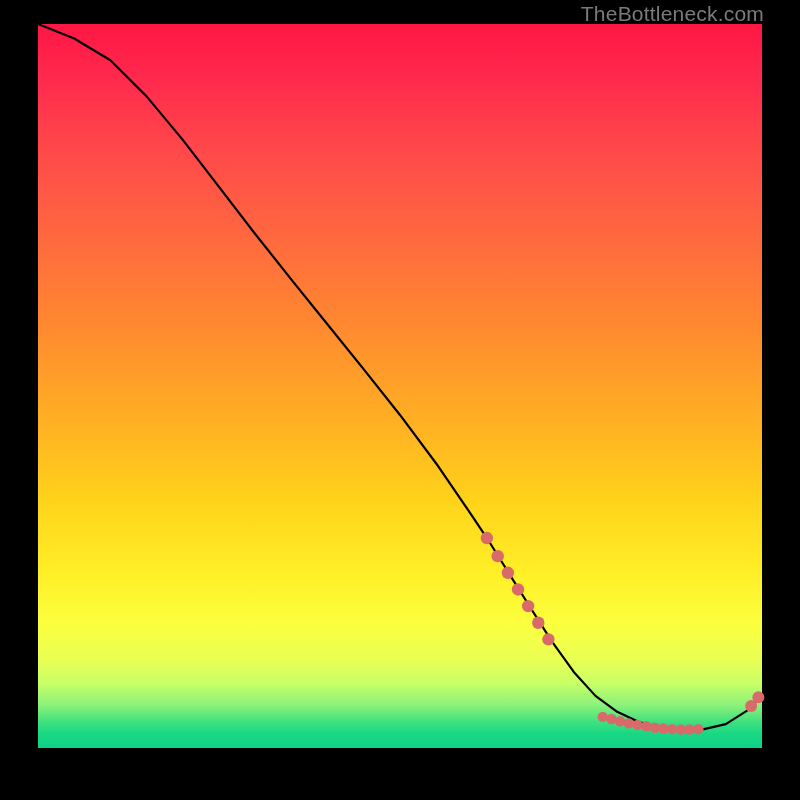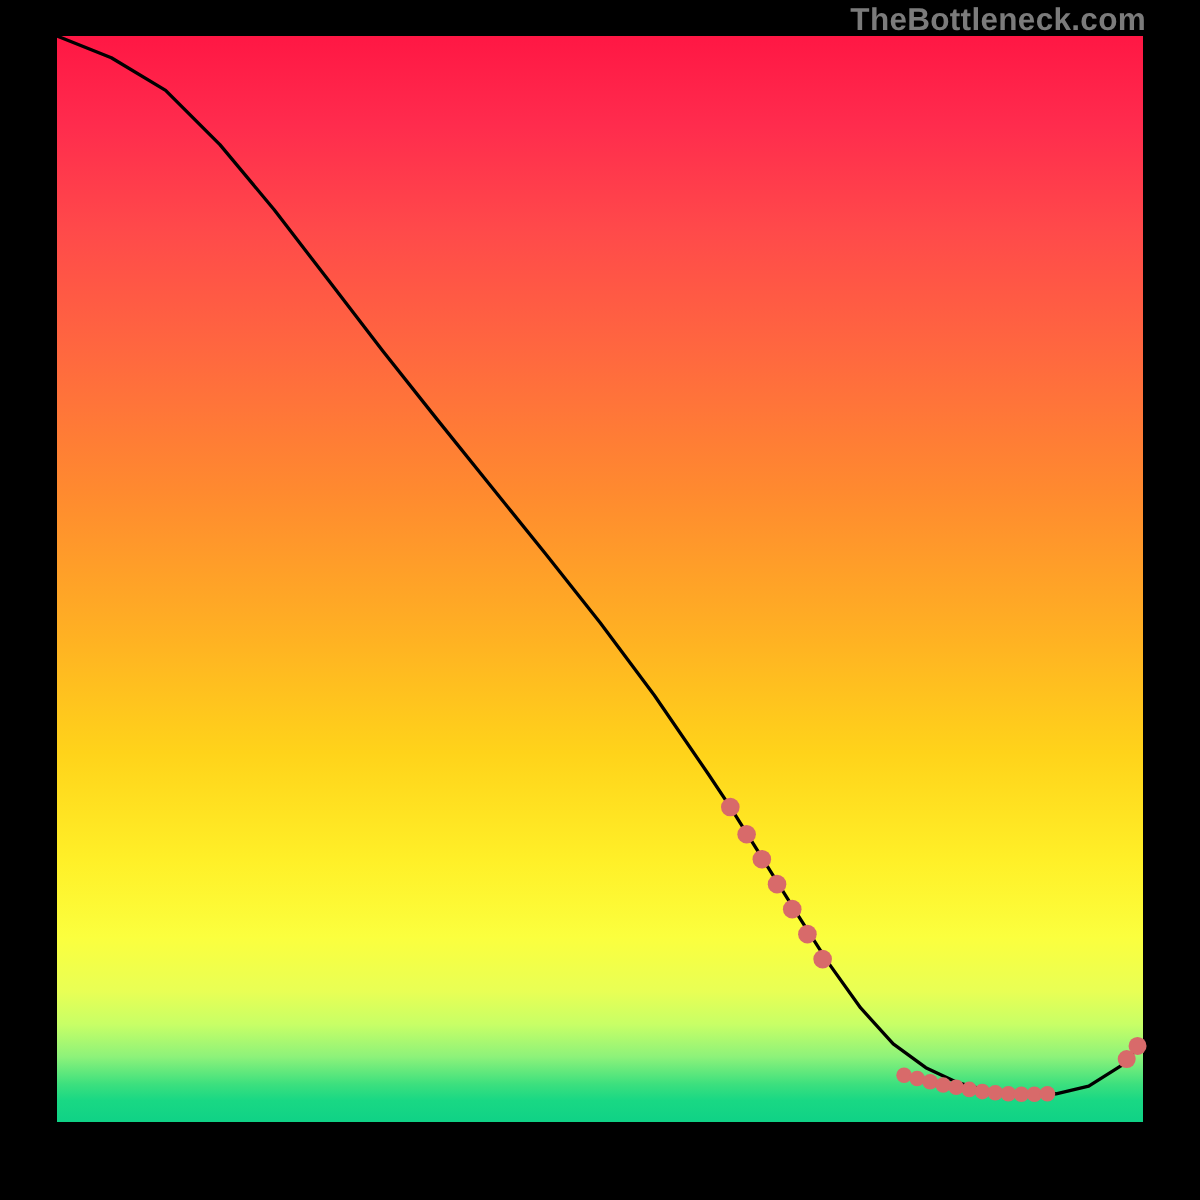--- a/index.html
+++ b/index.html
@@ -49,21 +49,21 @@
     width: 724px;
     height: 724px;
     overflow: visible;
   }
   .watermark {
     position: absolute;
     top: 2px;
     right: 36px;
     color: #7b7b7b;
     font-size: 21px;
-    font-weight: 700;
+    font-weight: 400;
     letter-spacing: 0.2px;
     user-select: none;
   }
   
 </style>
 </head>
 <body>
 
 <div class="stage">
   <div class="watermark">TheBottleneck.com</div>

